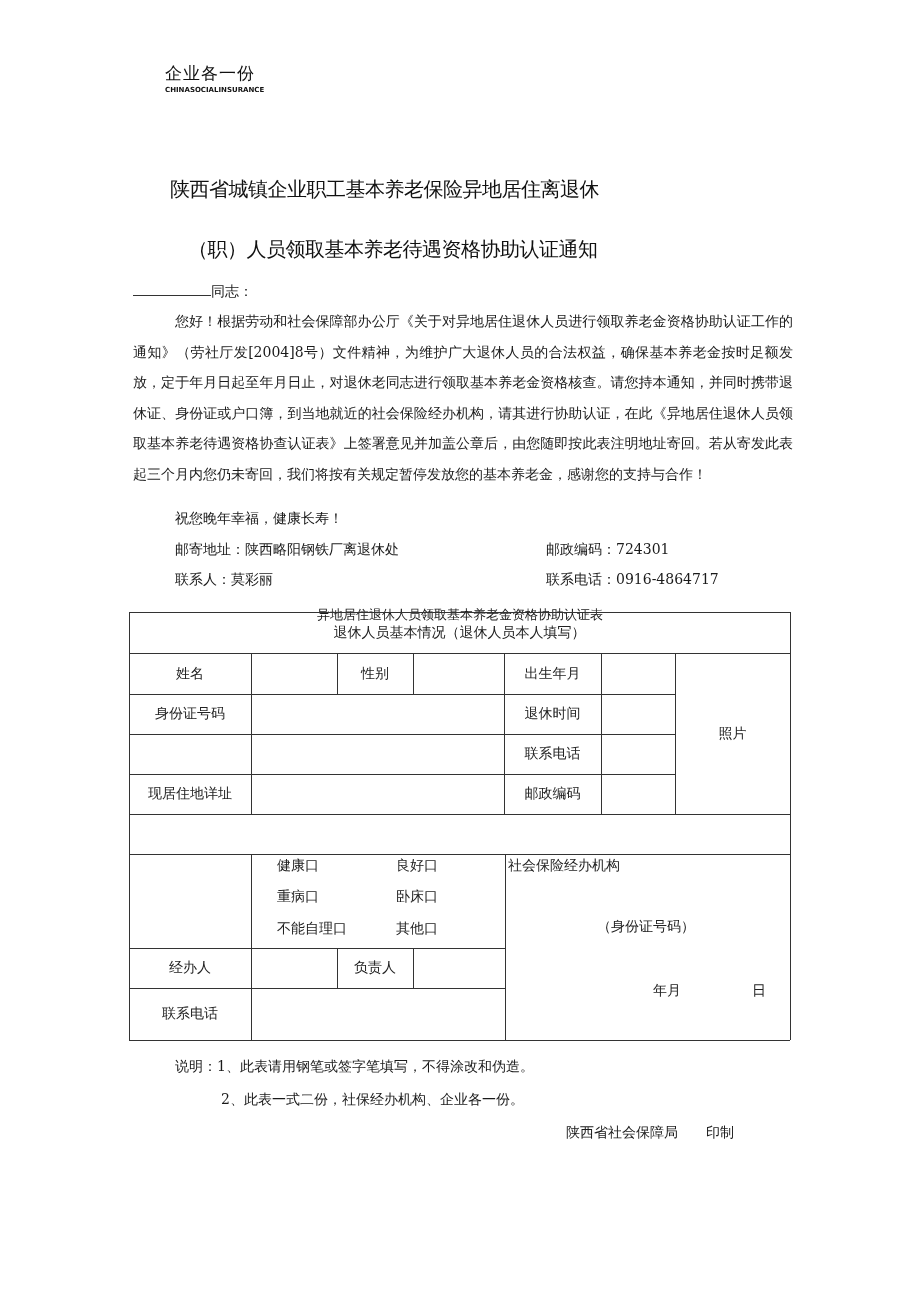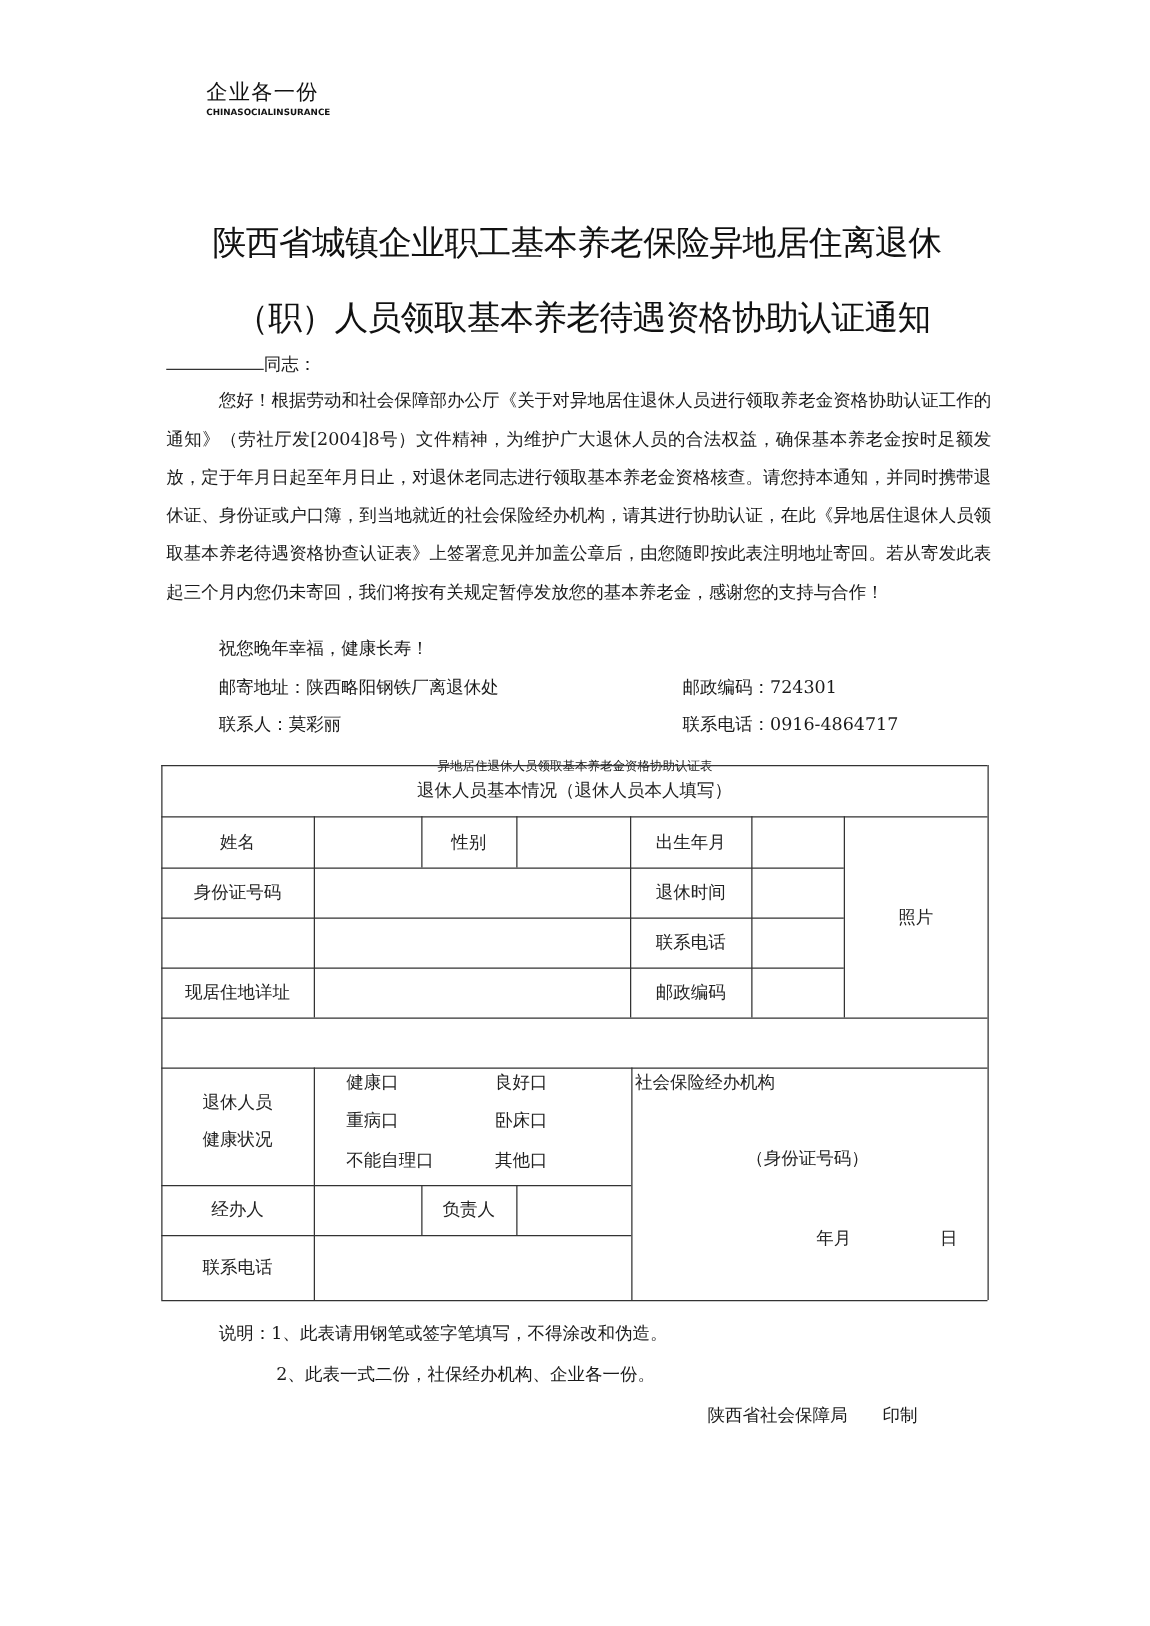--- a/index.html
+++ b/index.html
@@ -12,37 +12,37 @@
   .logo-cn {
     left: 165px; top: 62px; font-size: 17px; letter-spacing: 1px;
     font-family: "DejaVu Serif", serif; color: #111;
   }
   .logo-en {
     left: 165px; top: 86px; font-size: 7px; font-weight: bold; letter-spacing: 0px;
     font-family: "DejaVu Sans", "Liberation Sans", sans-serif; color: #111;
   }
   .title {
     font-family: "DejaVu Sans", "Liberation Sans", sans-serif;
-    font-size: 27px; color: #111; white-space: nowrap; letter-spacing: -0.5px;
+    font-size: 20px; color: #111; white-space: nowrap; letter-spacing: -0.5px;
   }
   .t1 { left: 170px; top: 176px; }
   .t2 { left: 188px; top: 236px; }
   .greet { left: 133px; top: 281px; font-size: 14px; }
   .blank-line { display: inline-block; width: 78px; border-bottom: 1px solid #333; height: 14px; vertical-align: baseline; }
   .para {
     left: 133px; top: 306px; width: 660px; text-indent: 42px;
     text-align: justify; font-size: 14px; line-height: 30.5px;
   }
   .wish { left: 175px; top: 510px; font-size: 14px; }
   .row-info { font-size: 14px; }
   .addr { left: 175px; top: 541px; }
   .zip { left: 546px; top: 541px; }
   .contact { left: 175px; top: 571px; }
   .phone { left: 546px; top: 571px; }
-  .form-title { left: 0; width: 920px; top: 606px; text-align: center; font-size: 10px; }
+  .form-title { left: 0; width: 920px; top: 606px; text-align: center; font-size: 13px; }
 
   
   .tbl { left: 129px; top: 612px; width: 661px; height: 428px; }
   .ln-h { position: absolute; height: 0; border-top: 1px solid #333; }
   .ln-v { position: absolute; width: 0; border-left: 1px solid #333; }
   .cell { position: absolute; display: flex; align-items: center; justify-content: center; font-size: 14px; color: #222; }
   .cell-left { justify-content: flex-start; padding-left: 3px; }
   .chk { position: absolute; font-size: 14px; color: #222; }
 
   .notes { font-size: 14px; }
@@ -119,24 +119,20 @@
   <div class="cell" style="left:122px;top:122px;width:253px;height:40px;"></div>
   <div class="cell" style="left:375px;top:122px;width:97px;height:40px;">联系电话</div>
   <div class="cell" style="left:472px;top:122px;width:74px;height:40px;"></div>
 
   <div class="cell" style="left:0;top:162px;width:122px;height:40px;">现居住地详址</div>
   <div class="cell" style="left:122px;top:162px;width:253px;height:40px;"></div>
   <div class="cell" style="left:375px;top:162px;width:97px;height:40px;">邮政编码</div>
   <div class="cell" style="left:472px;top:162px;width:74px;height:40px;"></div>
 
 
-  <div class="cell" style="left:0;top:242px;width:122px;height:94px;flex-direction:column;line-height:30px;padding-bottom:8px;box-sizing:border-box;">
-    <span>退休人员</span>
-    <span>健康状况</span>
-  </div>
   <div class="chk" style="left:148px;top:245px;">健康口</div>
   <div class="chk" style="left:267px;top:245px;">良好口</div>
   <div class="chk" style="left:148px;top:276px;">重病口</div>
   <div class="chk" style="left:267px;top:276px;">卧床口</div>
   <div class="chk" style="left:148px;top:308px;">不能自理口</div>
   <div class="chk" style="left:267px;top:308px;">其他口</div>
 
   <div class="chk" style="left:379px;top:245px;">社会保险经办机构</div>
   <div class="chk" style="left:468px;top:306px;">（身份证号码）</div>
   <div class="chk" style="left:524px;top:370px;">年月</div>

